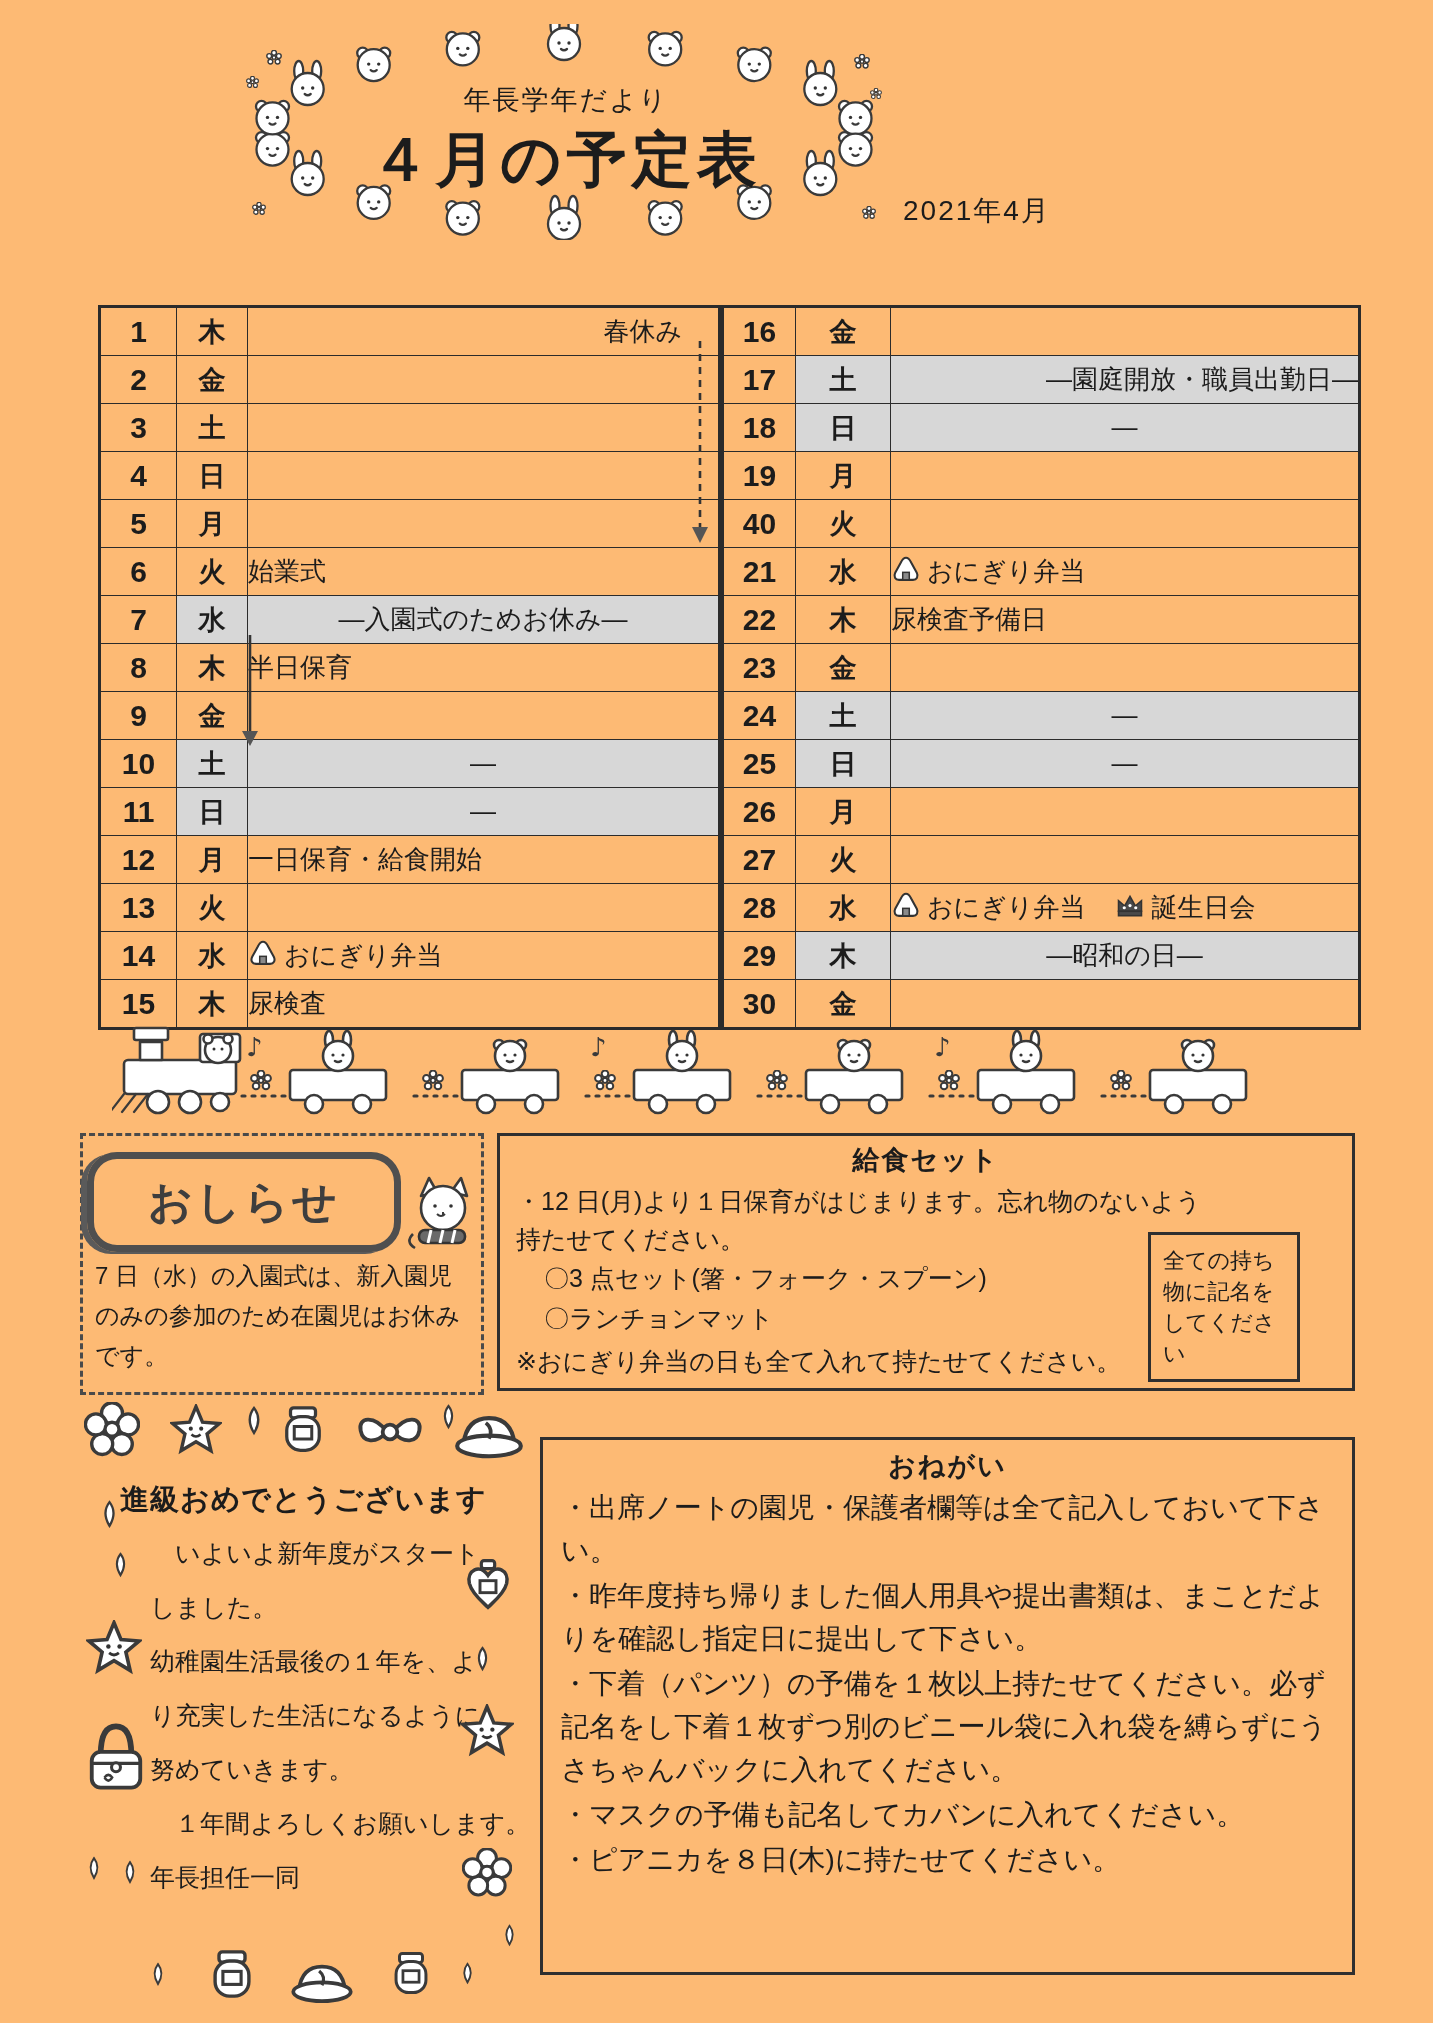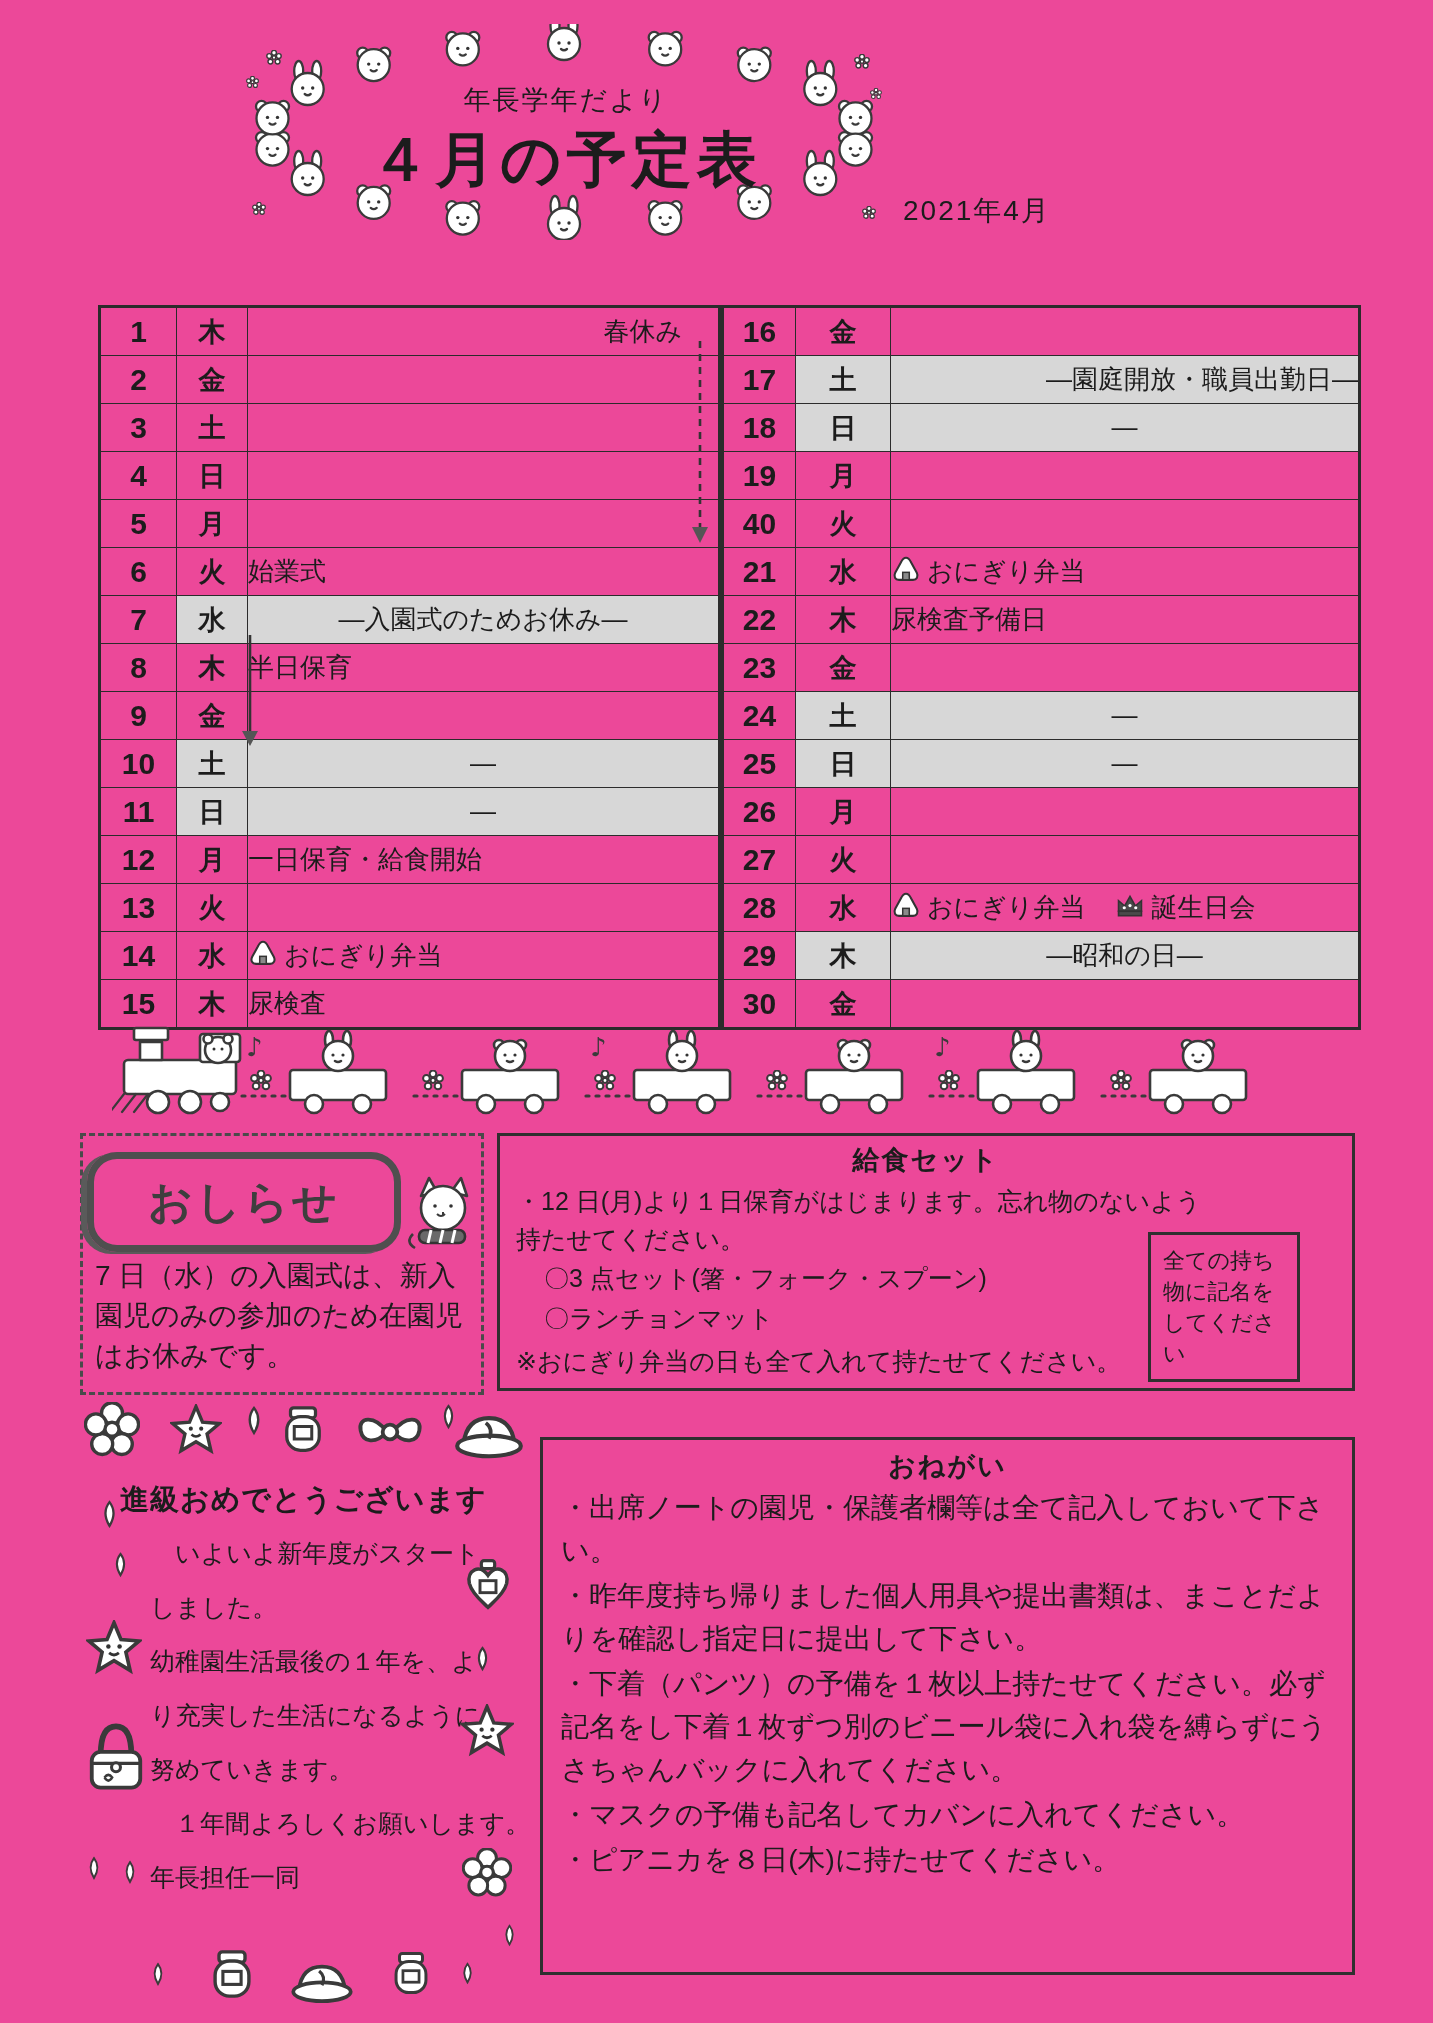--- a/index.html
+++ b/index.html
@@ -1,16 +1,16 @@
 <!DOCTYPE html>
 <html><head>
 <meta charset="utf-8">
 <style>
   html,body{margin:0;padding:0;background:#9a9a9a;}
-  .page{position:relative;width:1433px;height:2023px;background:#ec4899;margin:0 auto;
+  .page{position:relative;width:1433px;height:2023px;background:#fdba74;margin:0 auto;
         font-family:"Liberation Sans","DejaVu Sans",sans-serif;color:#1c1c1c;overflow:hidden;}
   svg{display:block}
   .decor{position:absolute;}
 
   
   .title-wrap{position:absolute;left:242px;top:24px;width:648px;height:216px;text-align:center;}
   .nl-title{position:absolute;left:0;right:0;top:58px;font-size:27px;letter-spacing:2px;}
   .main-title{position:absolute;left:0;right:0;top:96px;font-size:60px;font-weight:bold;letter-spacing:5px;}
   .issue-date{position:absolute;left:903px;top:192px;font-size:28px;letter-spacing:2px;}
 
@@ -24,21 +24,21 @@
   td.shaded{background:#d7d7d7;}
   .evt-icon{display:inline-block;width:30px;height:30px;vertical-align:-5px;margin-right:6px;}
   td.c-evt span + svg.evt-icon{margin-left:30px;}
   .cal-arrow{position:absolute;}
 
   
   .notice-box{position:absolute;left:80px;top:1133px;width:398px;height:256px;border:3px dashed #4a4a4a;}
   .notice-badge{position:absolute;left:4px;top:16px;width:300px;height:86px;border:7px solid #4f4f4f;
       border-radius:30px;display:flex;align-items:center;justify-content:center;
       font-size:44px;font-weight:bold;color:#3e3e3e;letter-spacing:3px;box-shadow:-6px 2px 0 #5a5a5a;}
-  .notice-body{position:absolute;left:12px;right:10px;top:120px;font-size:28px;line-height:40px;}
+  .notice-body{position:absolute;left:12px;right:10px;top:120px;font-size:24px;line-height:40px;}
 
   .lunch-box{position:absolute;left:497px;top:1133px;width:858px;height:258px;border:3px solid #2f2f2f;box-sizing:border-box;padding:6px 16px;}
   .box-title{text-align:center;font-size:27px;font-weight:bold;letter-spacing:2px;}
   .lunch-line{font-size:25px;line-height:38px;margin:4px 0 0 0;width:700px;}
   .lunch-item{font-size:25px;line-height:40px;margin:0 0 0 28px;}
   .lunch-note{font-size:25px;line-height:38px;margin:4px 0 0 0;}
   .name-box{position:absolute;right:52px;top:96px;width:122px;border:3px solid #2f2f2f;
       padding:10px 12px;font-size:22px;line-height:31px;}
 
   .request-box{position:absolute;left:540px;top:1437px;width:815px;height:538px;border:3px solid #2f2f2f;box-sizing:border-box;padding:8px 18px;}

